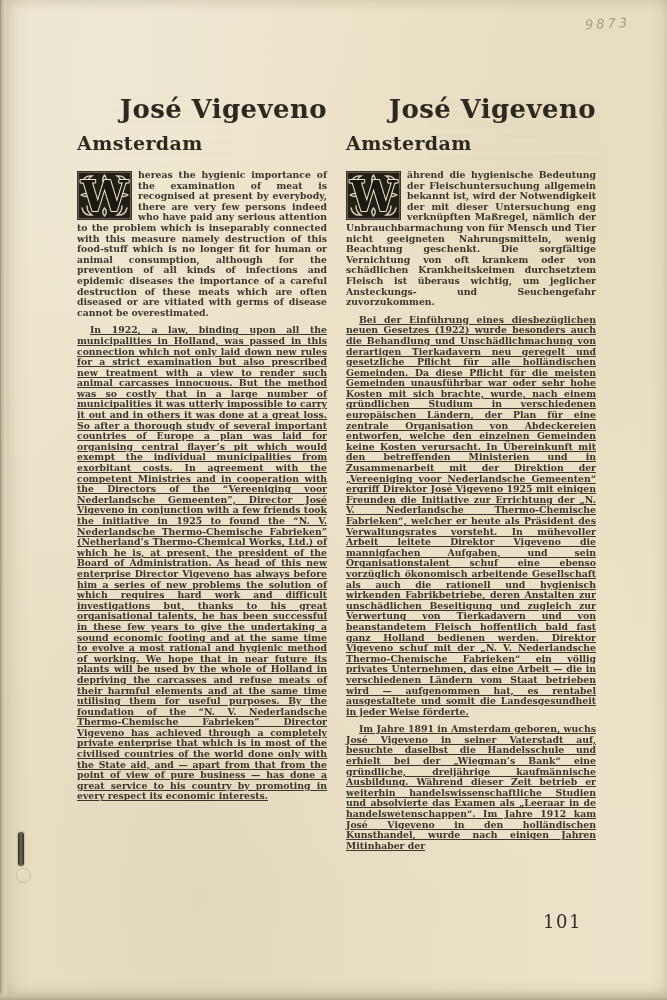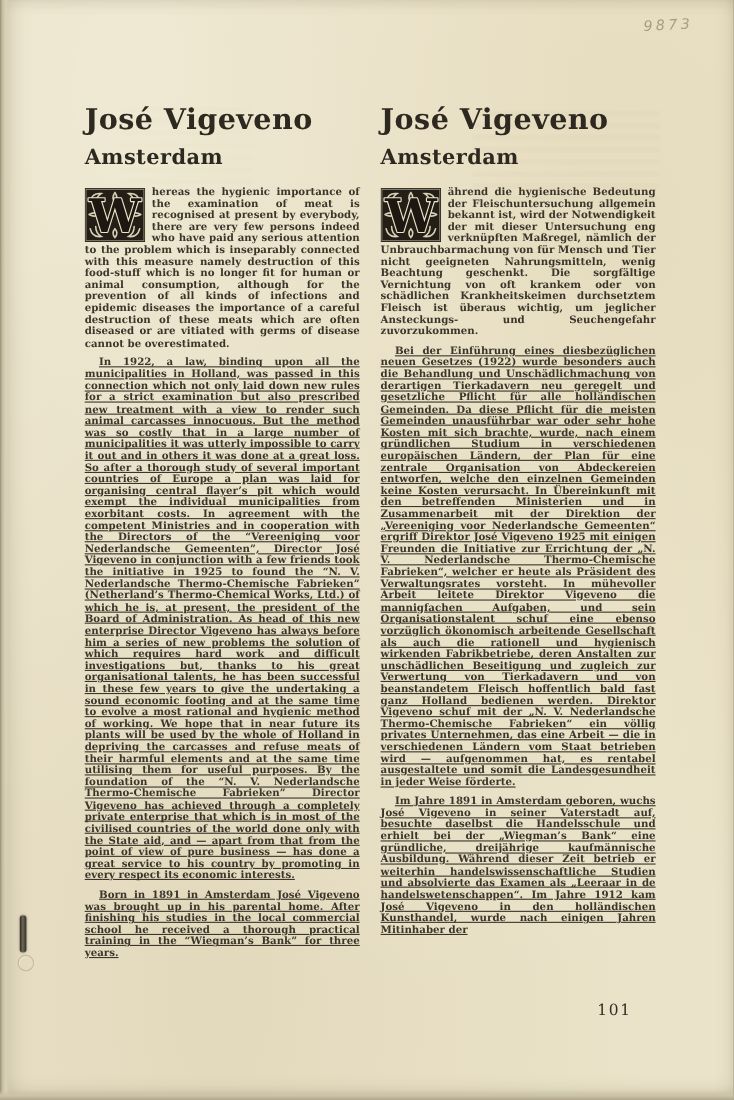--- a/index.html
+++ b/index.html
@@ -51,42 +51,42 @@
     background:repeating-linear-gradient(0deg,rgba(146,132,94,0.07) 0 4px,rgba(146,132,94,0) 4px 11px);
     filter:blur(1px);
   }
   .st-1{left:430px;top:96px;width:170px;height:86px;}
   .st-2{left:110px;top:98px;width:120px;height:80px;opacity:0.3;}
 
   .column{position:absolute;top:92px;width:250px;}
   .col-left{left:77px;}
   .col-right{left:346px;}
   .col-title{
-    margin:0;text-align:left;font-weight:600;
+    margin:0;text-align:right;font-weight:600;
     font-size:26px;line-height:34px;letter-spacing:0.4px;color:#2e2920;
   }
   .col-subtitle{
     margin:4px 0 0;text-align:left;font-weight:600;
     font-size:19px;line-height:26px;letter-spacing:0.4px;color:#2e2920;
   }
   .body-text{margin-top:14px;}
   .para{
     margin:0 0 7px;
     font-size:9.3px;line-height:10.6px;font-weight:bold;
     color:#3b352a;text-align:justify;
     hyphens:auto;-webkit-hyphens:auto;
   }
   .para + .para{text-indent:13px;text-decoration:underline;}
   .dropcap{
     float:left;width:55px;height:49px;margin:1px 6px 1px 0;
   }
   .dropcap svg{display:block;}
   .page-number{
     position:absolute;left:543px;top:911px;
-    font-size:14px;letter-spacing:1.5px;color:#332e24;font-weight:normal;
+    font-size:18px;letter-spacing:1.5px;color:#332e24;font-weight:normal;
   }
 </style>
 </head>
 <body>
 
 <div class="page">
   <div class="edge-left"></div>
   <div class="edge-bottom"></div>
   <div class="show-through st-1"></div>
   <div class="show-through st-2"></div>
@@ -110,21 +110,20 @@
             <path d="M50 37 Q48 45 40 44 Q45 41 45 35"></path>
             <path d="M27.5 4 Q24 9 27.5 13 Q31 9 27.5 4"></path>
             <path d="M27.5 45 Q24 41 27.5 37 Q31 41 27.5 45"></path>
             <path d="M4 24 Q9 21 13 24 Q9 27 4 24"></path>
             <path d="M51 24 Q46 21 42 24 Q46 27 51 24"></path>
           </g>
           <text x="27.5" y="40" text-anchor="middle" font-family="DejaVu Serif, serif" font-size="42" font-weight="bold" fill="#1c1710" stroke="#ece4ca" stroke-width="2" paint-order="stroke" stroke-linejoin="round">W</text>
         </svg>
           </span><span>hereas the hygienic importance of the examination of meat is recognised at present by everybody, there are very few persons indeed who have paid any serious attention to the problem which is inseparably connected with this measure namely destruction of this food-stuff which is no longer fit for human or animal consumption, although for the prevention of all kinds of infections and epidemic diseases the importance of a careful destruction of these meats which are often diseased or are vitiated with germs of disease cannot be overestimated.</span></p>
       <p class="para">In 1922, a law, binding upon all the municipalities in Holland, was passed in this connection which not only laid down new rules for a strict examination but also prescribed new treatment with a view to render such animal carcasses innocuous. But the method was so costly that in a large number of municipalities it was utterly impossible to carry it out and in others it was done at a great loss. So after a thorough study of several important countries of Europe a plan was laid for organising central flayer’s pit which would exempt the individual municipalities from exorbitant costs. In agreement with the competent Ministries and in cooperation with the Directors of the “Vereeniging voor Nederlandsche Gemeenten”, Director José Vigeveno in conjunction with a few friends took the initiative in 1925 to found the “N. V. Nederlandsche Thermo-Chemische Fabrieken” (Netherland’s Thermo-Chemical Works, Ltd.) of which he is, at present, the president of the Board of Administration. As head of this new enterprise Director Vigeveno has always before him a series of new problems the solution of which requires hard work and difficult investigations but, thanks to his great organisational talents, he has been successful in these few years to give the undertaking a sound economic footing and at the same time to evolve a most rational and hygienic method of working. We hope that in near future its plants will be used by the whole of Holland in depriving the carcasses and refuse meats of their harmful elements and at the same time utilising them for useful purposes. By the foundation of the “N. V. Nederlandsche Thermo-Chemische Fabrieken” Director Vigeveno has achieved through a completely private enterprise that which is in most of the civilised countries of the world done only with the State aid, and — apart from that from the point of view of pure business — has done a great service to his country by promoting in every respect its economic interests.</p>
-      <p class="para">Born in 1891 in Amsterdam José Vigeveno was brought up in his parental home. After finishing his studies in the local commercial school he received a thorough practical training in the “Wiegman’s Bank” for three years.</p>
     </div>
   </section>
 
   <section class="column col-right" lang="de">
     <h1 class="col-title">José Vigeveno</h1>
     <h2 class="col-subtitle">Amsterdam</h2>
     <div class="body-text">
       <p class="para"><span class="dropcap">
             <svg width="55" height="49" viewBox="0 0 55 49" xmlns="http://www.w3.org/2000/svg">
           <rect x="0" y="0" width="55" height="49" fill="#241f16"></rect>

